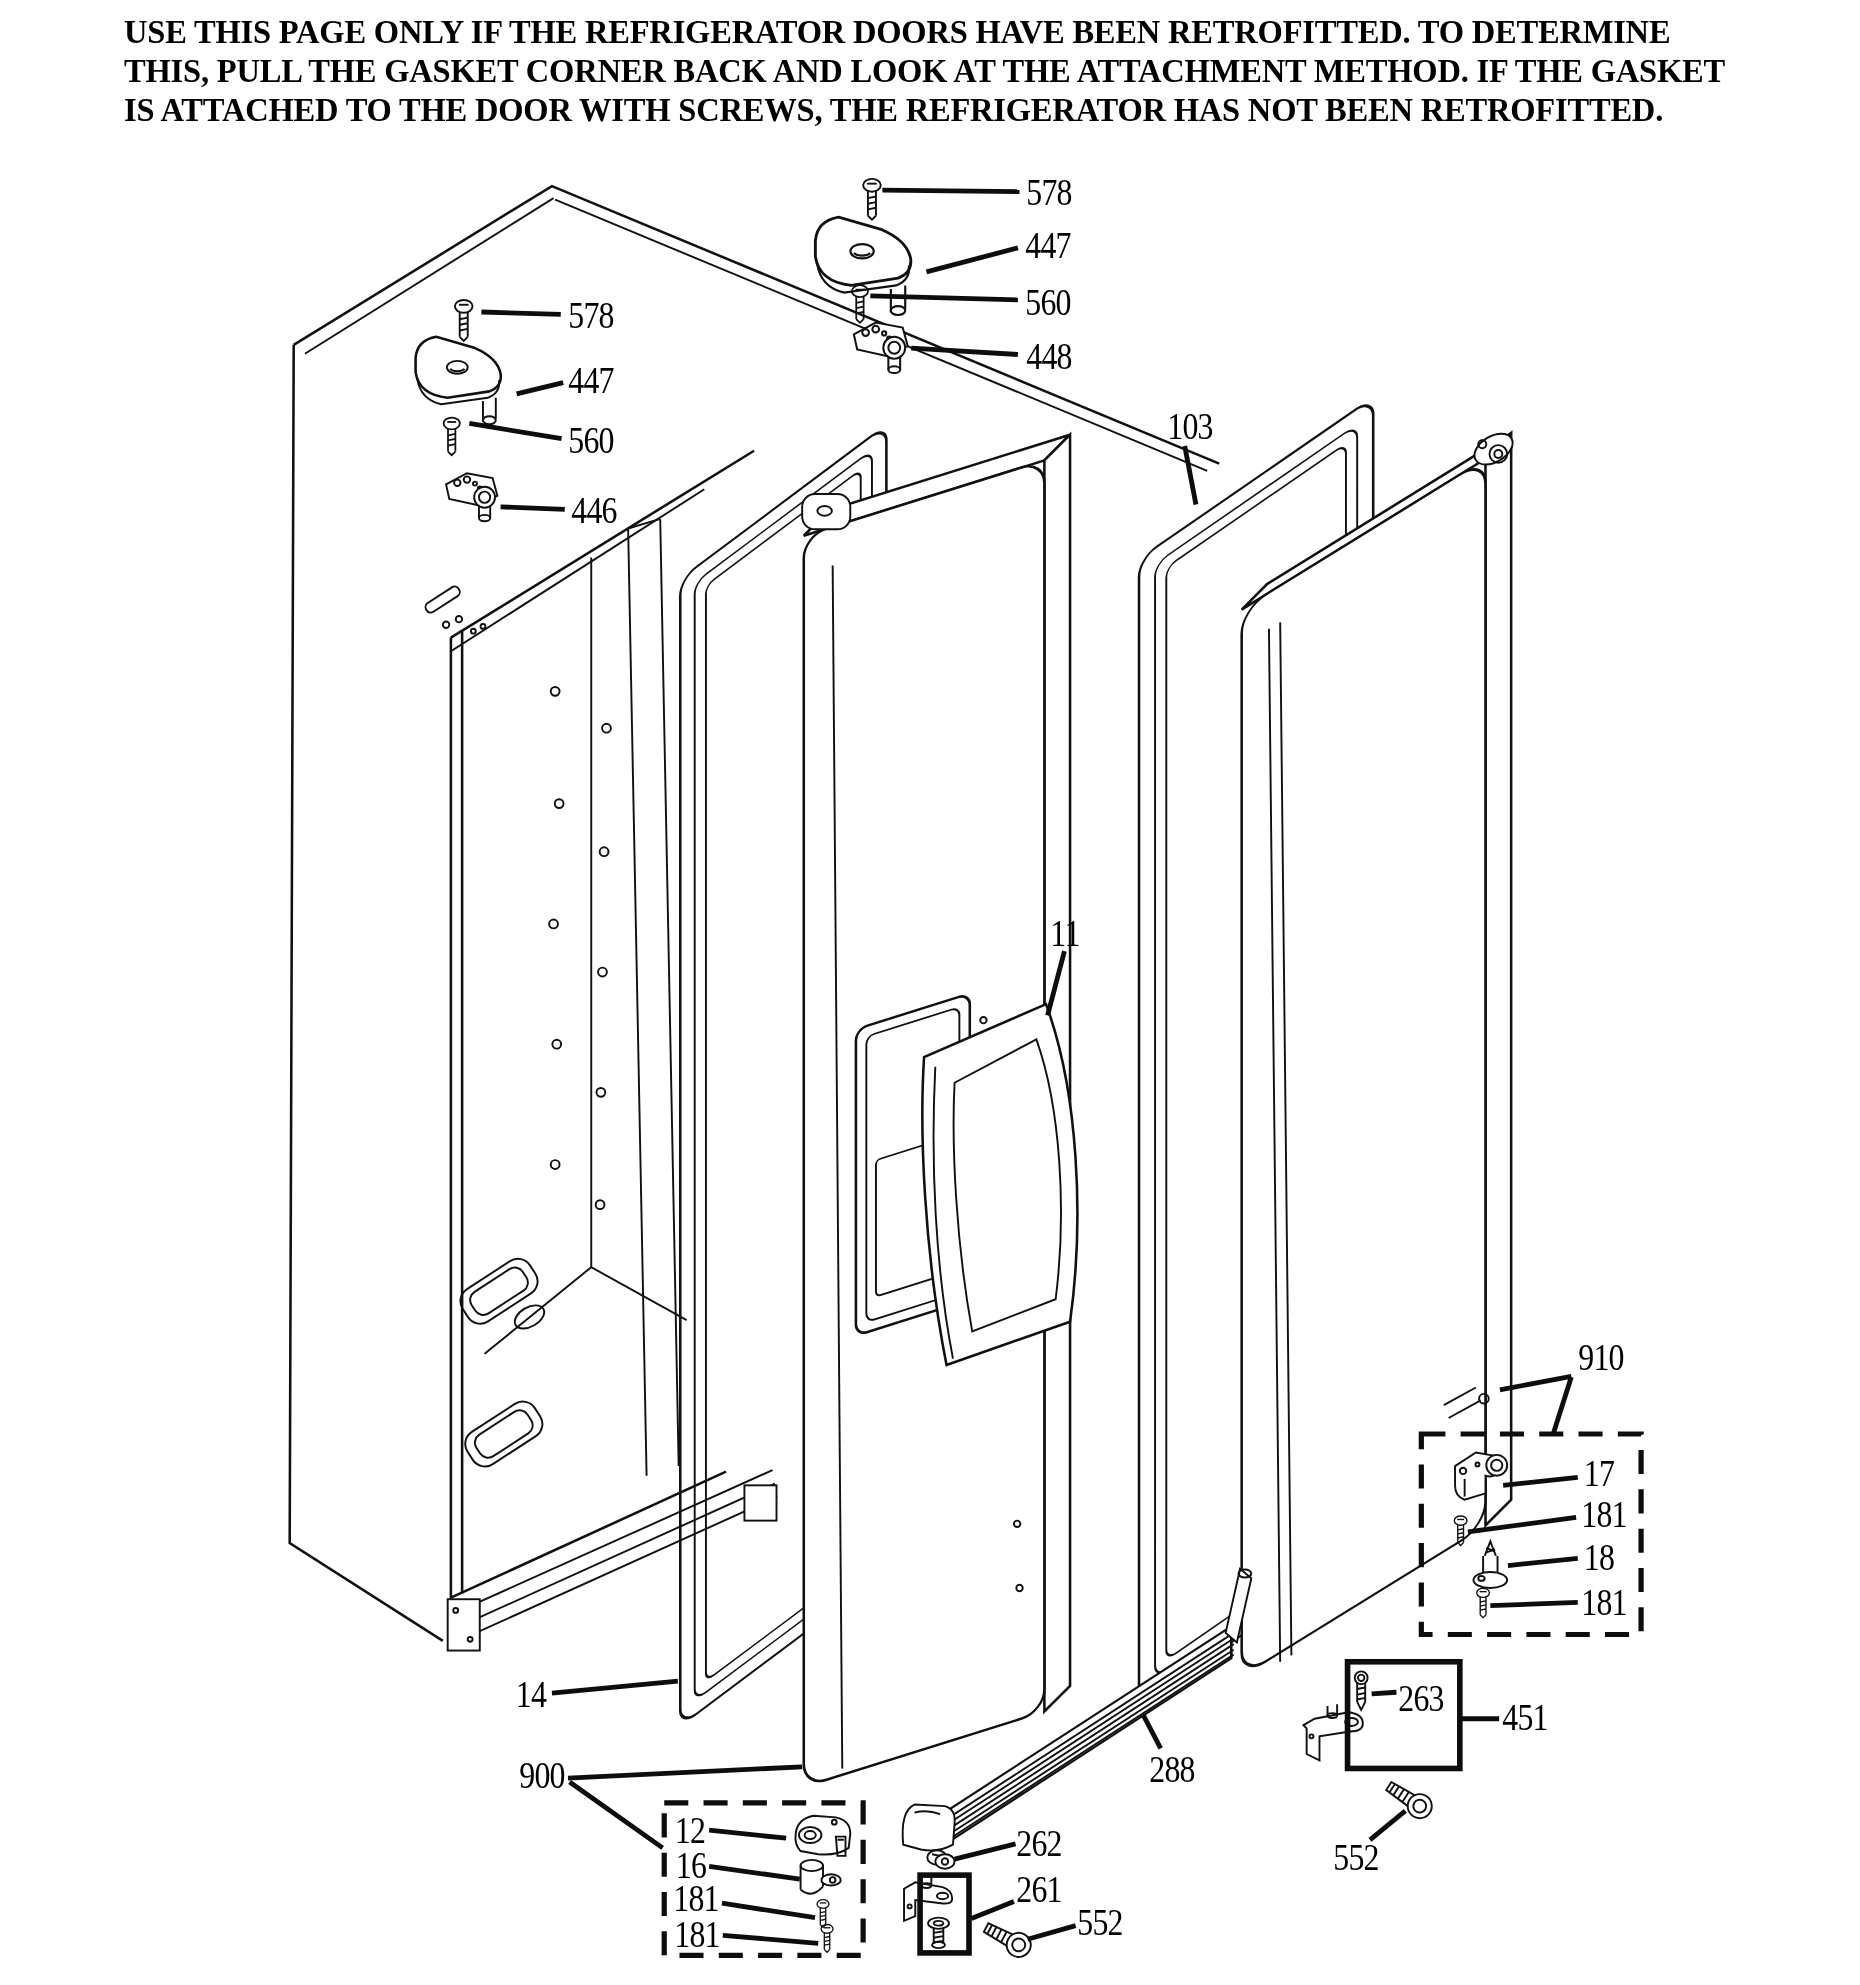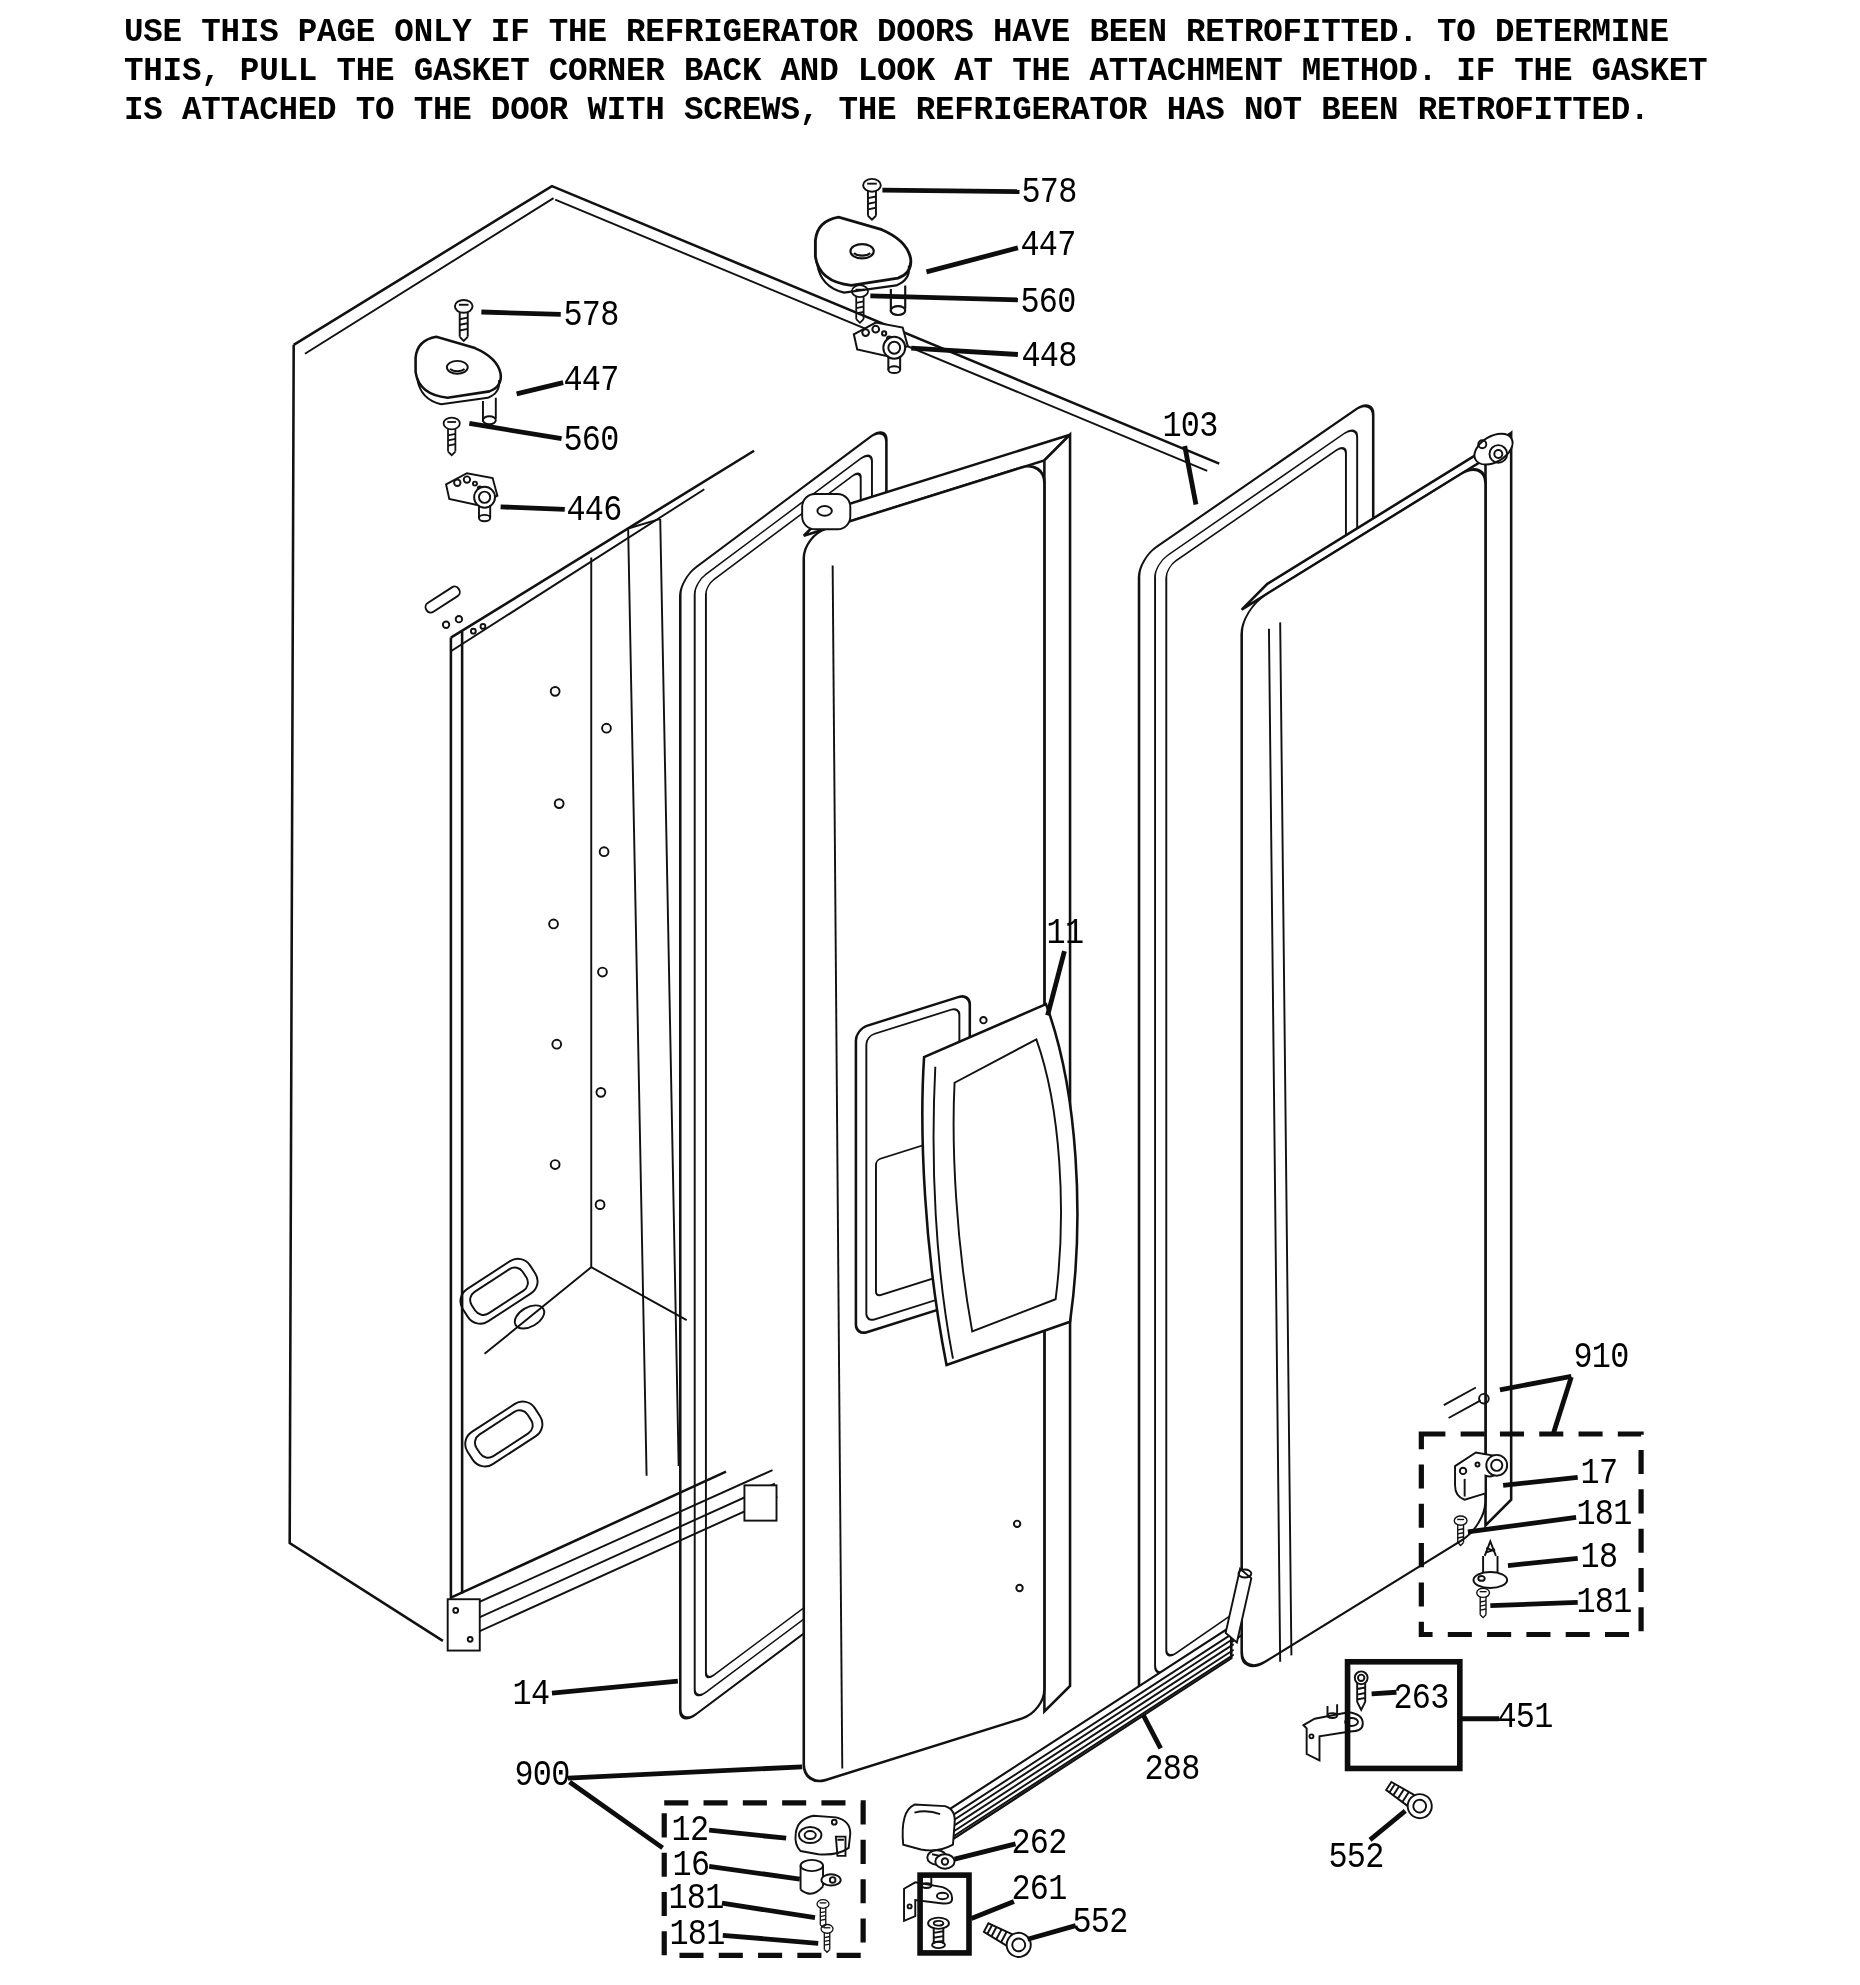--- a/index.html
+++ b/index.html
@@ -1,17 +1,17 @@
 <!DOCTYPE html>
 <html style="font-size:13px"><head>
 <meta charset="utf-8">
 <style>
   html,body{margin:0;padding:0;background:#ffffff;}
   .stage{position:relative;width:1861px;height:1985px;background:#ffffff;overflow:hidden;
-         font-family:Liberation Mono, monospace;color:#000;}
+         font-family:Liberation Serif, serif;color:#000;}
   .header{position:absolute;left:124px;top:13px;width:1644px;
           font-size:33px;font-weight:bold;line-height:39px;letter-spacing:-0.2px;
           transform-origin:left top;transform:scaleX(0.985);}
   .art{position:absolute;left:0;top:0;}
   .overlay{position:absolute;left:0;top:0;pointer-events:none;}
   .callout{position:absolute;transform:translate(-50%,-50%) scaleX(0.86);
            font-size:37px;letter-spacing:-0.8px;color:#000;white-space:nowrap;}
   svg{display:block;}
   .ln{stroke:#111;fill:none;}
   .w3{stroke-width:3.2;}

